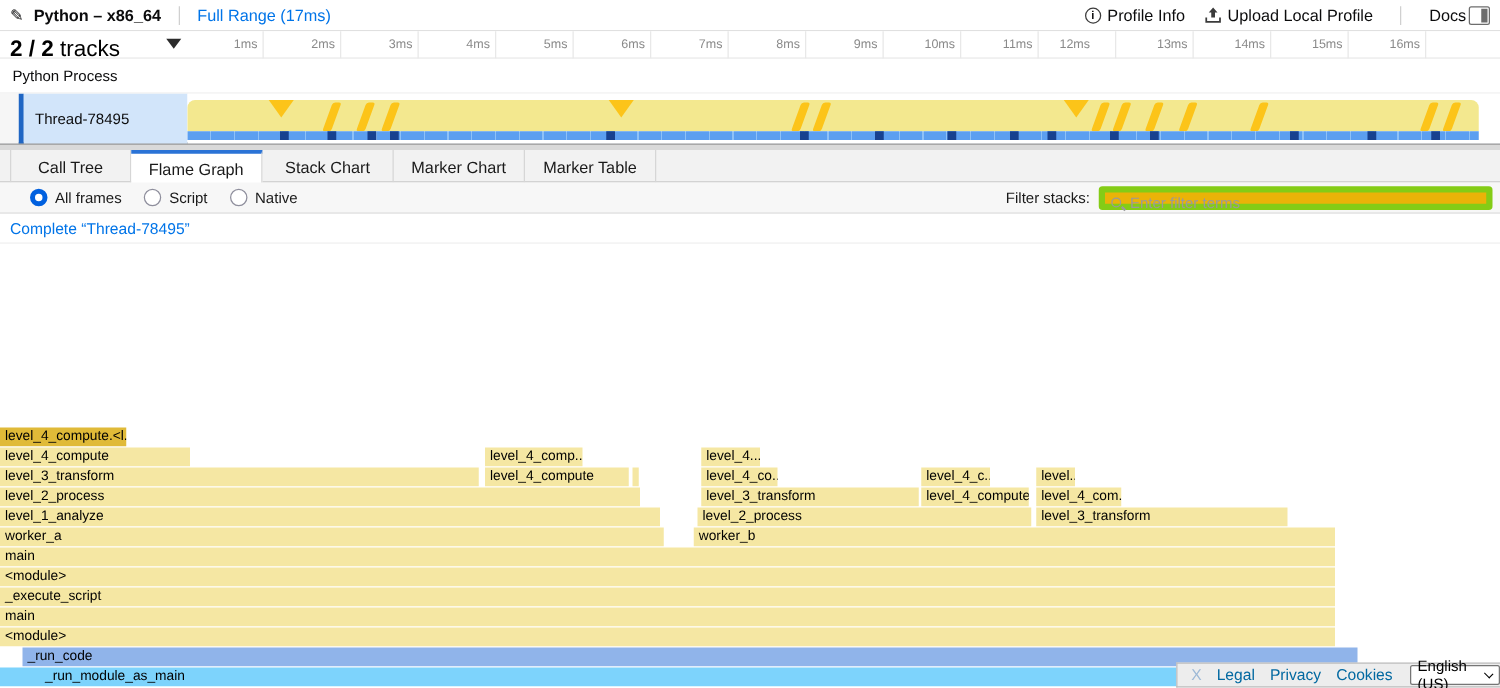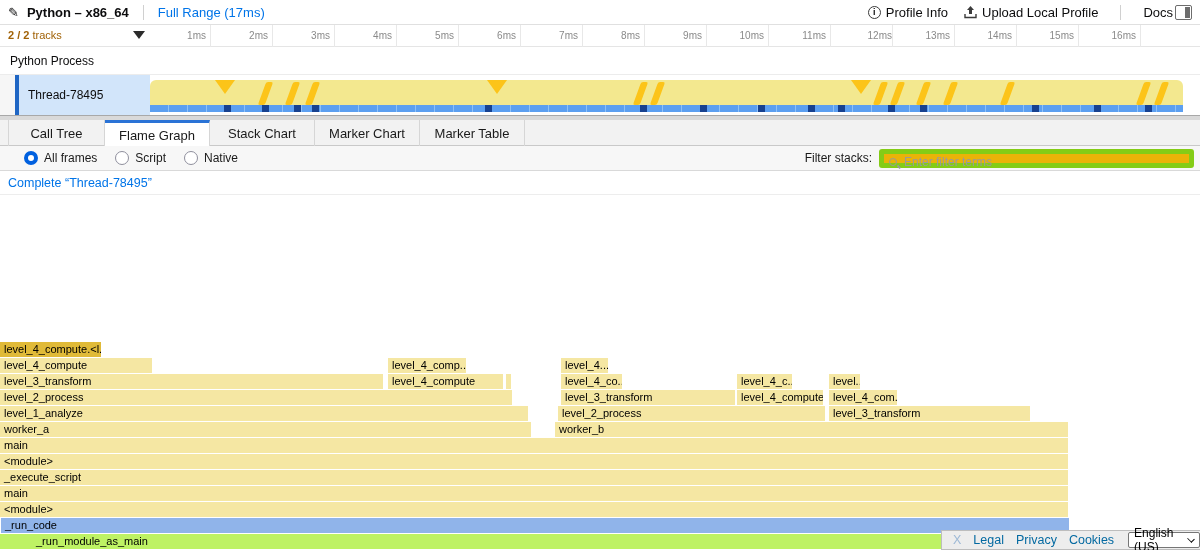--- a/index.html
+++ b/index.html
@@ -13,21 +13,21 @@
   .apptitle { font-weight:bold; }
   .vdiv { width:1px; height:15px; background:#d0d0d0; margin:0 6px; }
   .bluelink { color:#0074e8; text-decoration:none; cursor:pointer; }
   .hdr-right { margin-left:auto; display:flex; align-items:center; gap:16px; padding-right:10px; color:#0c0c0d; }
   .hbtn { display:flex; align-items:center; gap:5px; cursor:pointer; }
   .info-ic { width:13px; height:13px; border:1px solid #3b3b3b; border-radius:50%; font-size:9px; line-height:11px; text-align:center; font-weight:bold; }
   svg.mini { display:block; }
 
   
   .ruler { position:absolute; left:0; top:25px; width:1200px; height:22px; border-bottom:1px solid #e5e5e5; background:#fff; }
-  .tracksel { position:absolute; left:8px; top:4px; font-size:11px; color:#a16207; }
+  .tracksel { position:absolute; left:8px; top:4px; font-size:18px; color:#000000; }
   .tracksel b { font-weight:bold; }
   .drop-arrow { position:absolute; left:133px; top:6px; width:0; height:0; border-left:6px solid transparent; border-right:6px solid transparent; border-top:8px solid #2b2b2b; cursor:pointer; }
   .tick-label { position:absolute; top:5px; width:44px; text-align:right; font-size:10px; color:#8a8a8a; }
   .tick-line { position:absolute; top:0; width:1px; height:22px; background:#e8e8e8; }
 
   
   .procrow { position:absolute; left:0; top:47px; width:1200px; height:28px; background:#fff; border-bottom:1px solid #ececec; }
   .procrow span { position:absolute; left:10px; top:7px; font-size:12px; color:#0c0c0d; }
   .threadrow { position:absolute; left:0; top:75px; width:1200px; height:40px; border-bottom:1px solid #0f172a; background:#fff; }
   .thr-indent { position:absolute; left:0; top:0; width:15px; height:40px; background:#f6f6f6; }
@@ -136,21 +136,21 @@
         <div class="tick-label" style="left: 534px;">7ms</div>
         <div class="tick-line" style="left: 644px;"></div>
         <div class="tick-label" style="left: 596px;">8ms</div>
         <div class="tick-line" style="left: 706px;"></div>
         <div class="tick-label" style="left: 658px;">9ms</div>
         <div class="tick-line" style="left: 768px;"></div>
         <div class="tick-label" style="left: 720px;">10ms</div>
         <div class="tick-line" style="left: 830px;"></div>
         <div class="tick-label" style="left: 782px;">11ms</div>
         <div class="tick-line" style="left: 892px;"></div>
-        <div class="tick-label" style="left: 848px; text-align: right;">12ms</div>
+        <div class="tick-label" style="left: 828px; text-align: right;">12ms</div>
         <div class="tick-line" style="left: 954px;"></div>
         <div class="tick-label" style="left: 906px;">13ms</div>
         <div class="tick-line" style="left: 1016px;"></div>
         <div class="tick-label" style="left: 968px;">14ms</div>
         <div class="tick-line" style="left: 1078px;"></div>
         <div class="tick-label" style="left: 1030px;">15ms</div>
         <div class="tick-line" style="left: 1140px;"></div>
         <div class="tick-label" style="left: 1092px;">16ms</div>
       </div>
   </div>
@@ -283,24 +283,24 @@
       <div class="frow" style="top: 275px;">
         <div class="fblock" style="left: 0px; width: 1068px; background: rgb(245, 231, 163);">_execute_script</div>
       </div>
       <div class="frow" style="top: 291px;">
         <div class="fblock" style="left: 0px; width: 1068px; background: rgb(245, 231, 163);">main</div>
       </div>
       <div class="frow" style="top: 307px;">
         <div class="fblock" style="left: 0px; width: 1068px; background: rgb(245, 231, 163);">&lt;module&gt;</div>
       </div>
       <div class="frow" style="top: 323px;">
-        <div class="fblock" style="left: 1px; width: 1068px; background: rgb(144, 180, 234);">_run_code</div>
+        <div class="fblock" style="left: 18px; width: 1068px; background: rgb(144, 180, 234);">_run_code</div>
       </div>
       <div class="frow" style="top: 339px;">
-        <div class="fblock" style="left: 0px; width: 1068px; background: #bef264; padding-left: 36px;">_run_module_as_main</div>
+        <div class="fblock" style="left: 0px; width: 1068px; background: #7dd3fc; padding-left: 36px;">_run_module_as_main</div>
       </div>
     </div>
 
   <div class="footer">
     <span class="close">X</span>
     <span id="footerLinks" style="display:flex;gap:12px;">
         <a>Legal</a>
         <a>Privacy</a>
         <a>Cookies</a>
       </span>

